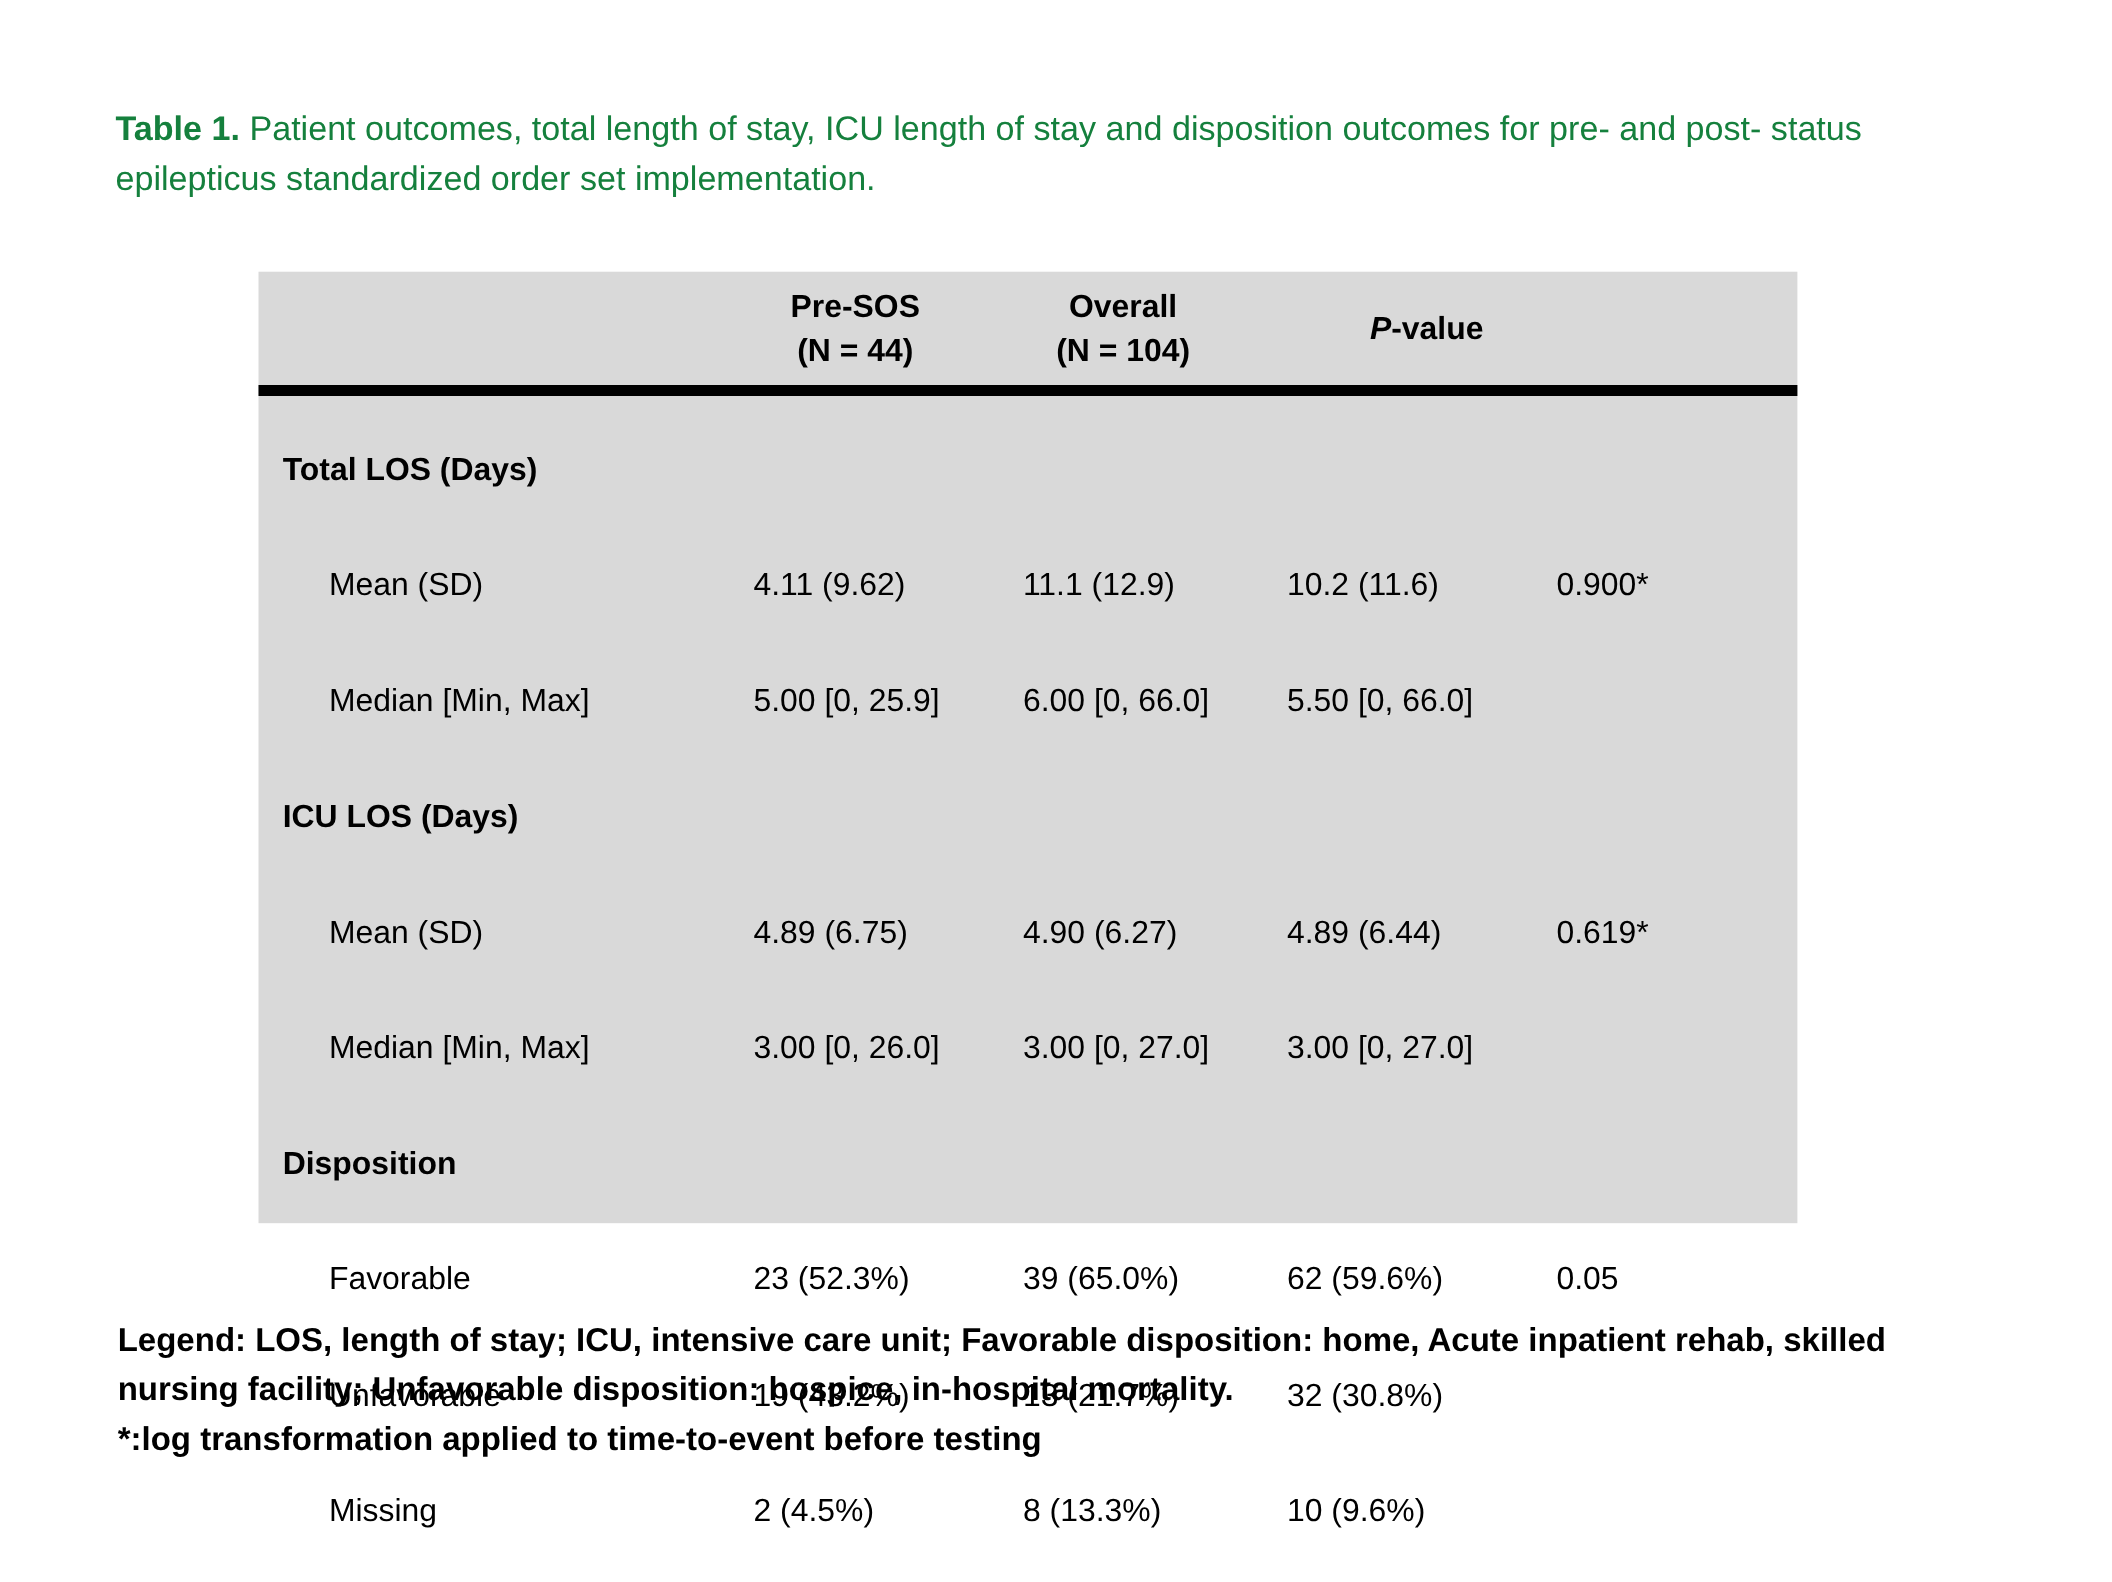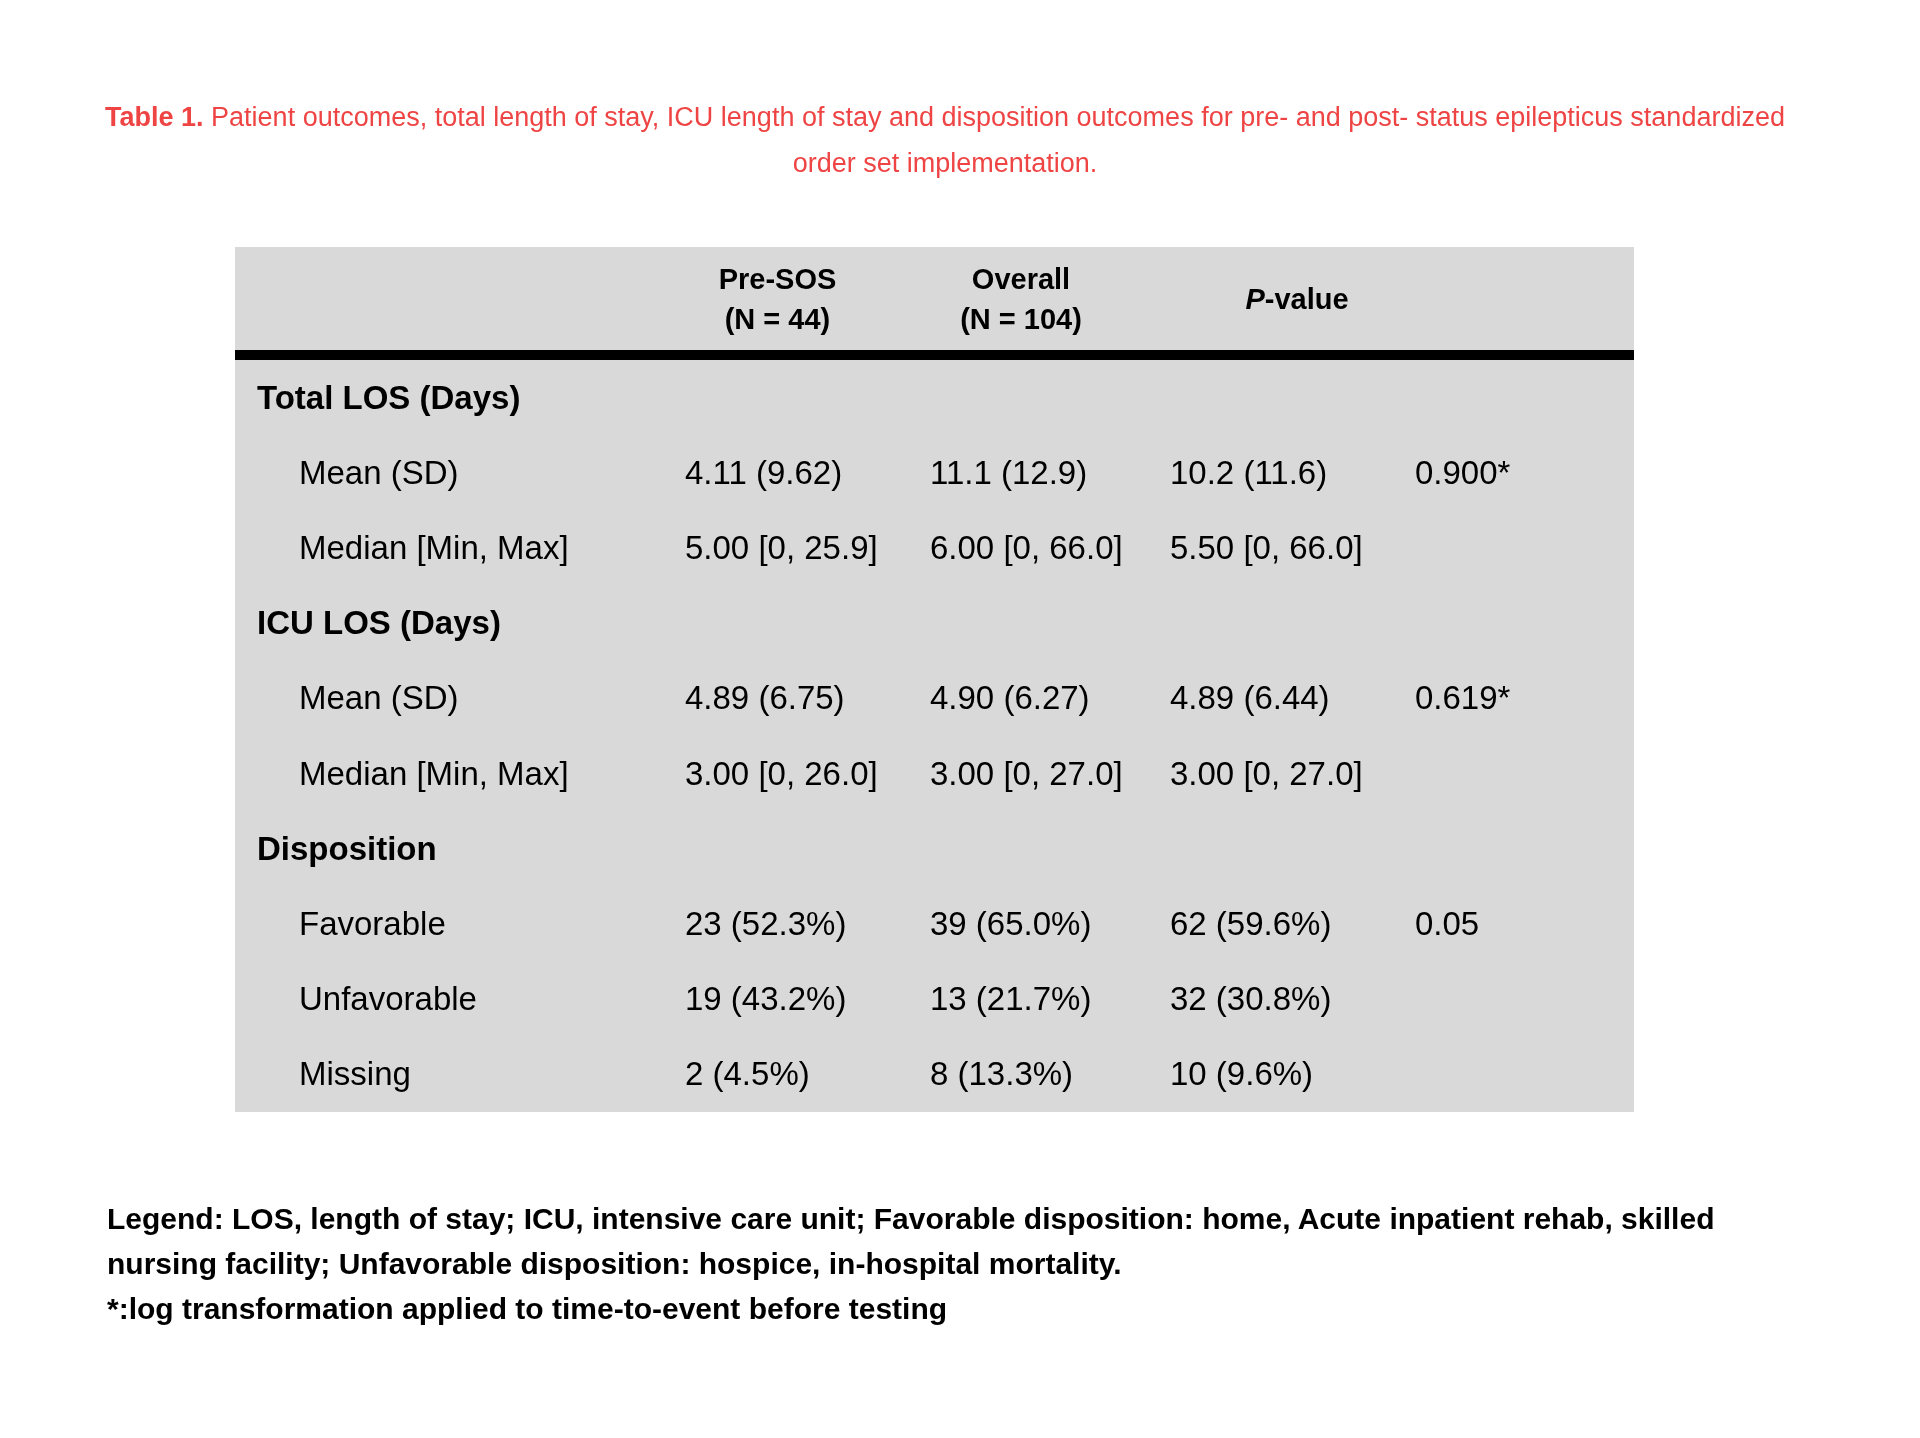--- a/index.html
+++ b/index.html
@@ -16,24 +16,23 @@
     background: #ffffff;
     overflow: hidden;
   }
 
   
   .caption {
     position: absolute;
     left: 105px;
     top: 94px;
     width: 1680px;
-    font-size: 27px;
+    font-size: 31px;
     line-height: 46px;
-    color: #ef4444;
-    text-align: center;
+    color: #15803d;
   }
   .caption b { font-weight: bold; }
 
   
   .tablewrap {
     position: absolute;
     left: 235px;
     top: 247px;
     width: 1399px;
     height: 865px;
@@ -64,21 +63,22 @@
     height: 10px;
     background: #000000;
   }
 
   .tbody { position: relative; }
   .trow {
     display: grid;
     grid-template-columns: 450px 245px 240px 245px 219px;
     height: 75.2px;
     align-items: center;
-    font-size: 33px;
+    font-size: 29px;
+    margin-top: 30px;
   }
   .cell { white-space: nowrap; }
   .cell.label.section { font-weight: bold; padding-left: 22px; }
   .cell.label.item    { font-weight: normal; padding-left: 64px; }
 
   
   .legend {
     position: absolute;
     left: 107px;
     top: 1196px;

